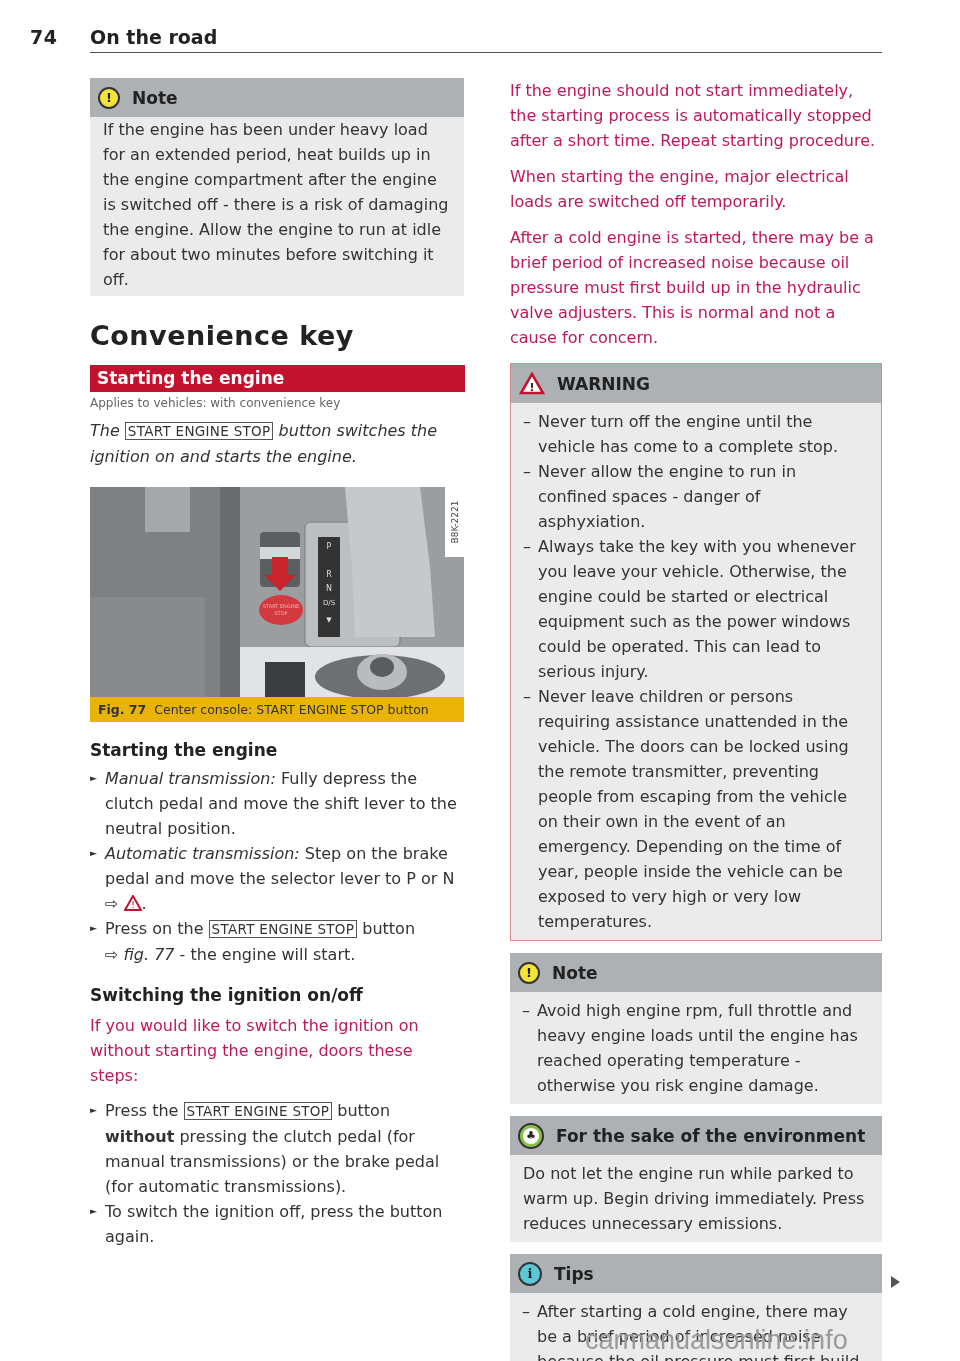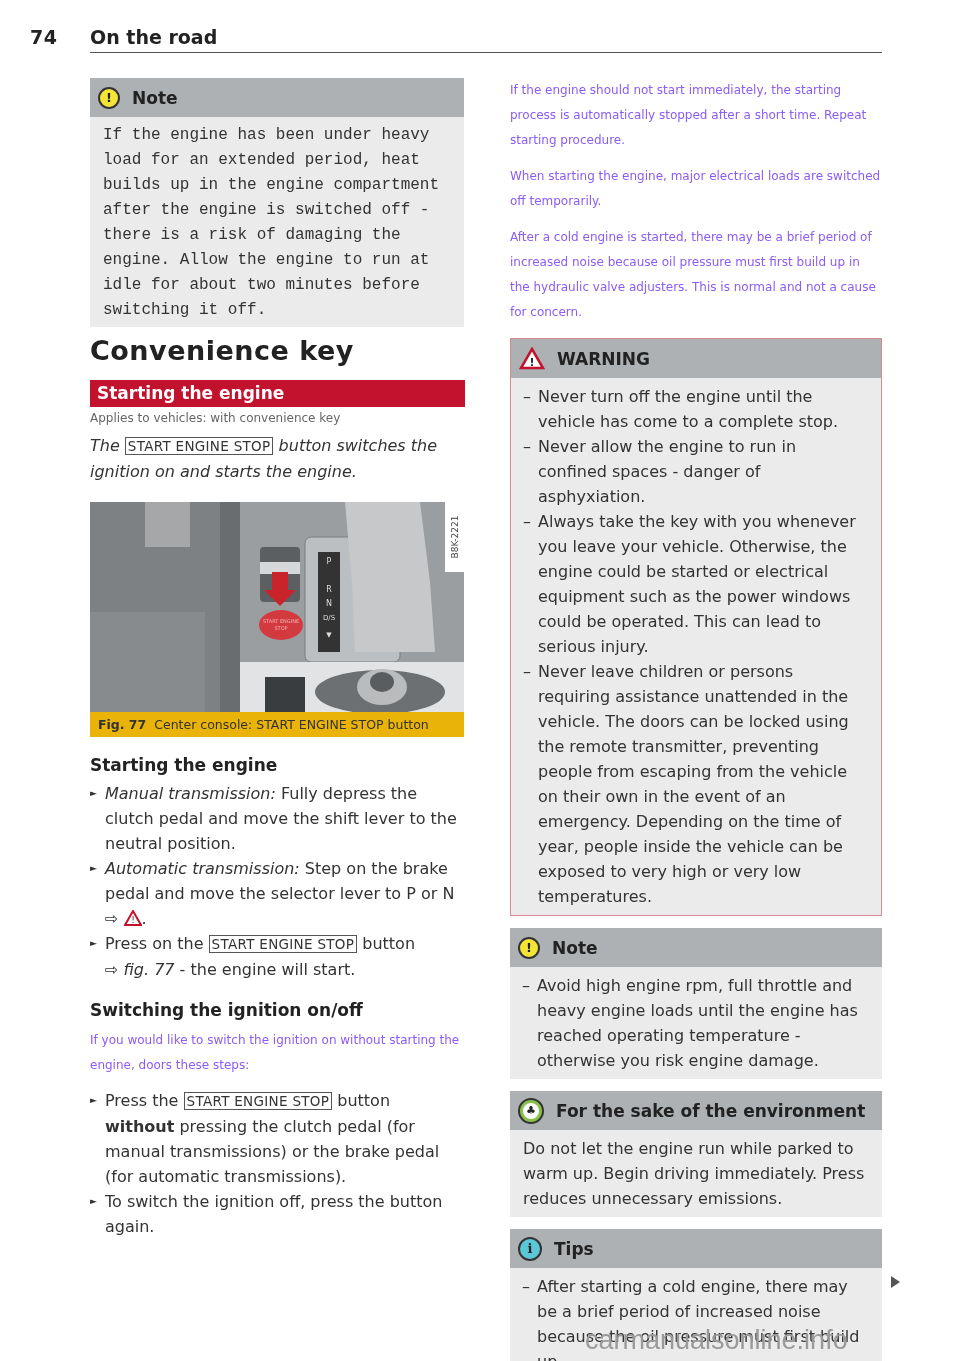--- a/index.html
+++ b/index.html
@@ -5,21 +5,21 @@
   html, body { margin:0; padding:0; background:#ffffff; }
   body { width:960px; height:1361px; position:relative; overflow:hidden;
          font-family:"DejaVu Sans", "Liberation Sans", sans-serif; color:#2b2b2b; }
   .page-header { position:absolute; left:90px; top:24px; width:792px; height:28px; border-bottom:1.5px solid #555; }
   .page-num { position:absolute; left:0; top:2px; font-size:19px; font-weight:bold; letter-spacing:0.5px; color:#222; left:-60px; }
   .chapter { position:absolute; left:0; top:2px; font-size:19px; font-weight:bold; color:#222; }
   .col { position:absolute; }
   .left { left:90px; width:375px; top:78px; }
   .right { left:510px; width:372px; top:78px; }
   p, li { margin:0; }
-  .txt { font-size:12px; line-height:25px; color:#8b5cf6; }
+  .txt { font-size:16px; line-height:25px; color:#be185d; }
   .box { background:#ebebeb; margin:0; }
   .box-head { background:#adb1b4; height:39px; display:flex; align-items:center; padding-left:8px; }
   .box-head .title { font-size:17px; font-weight:bold; color:#222; margin-left:12px; }
   .box-body { padding:6px 13px 6px 13px; font-size:16px; line-height:25px; color:#333; }
   .icon-note { width:22px; height:22px; border-radius:50%; background:#f3e437; border:2px solid #333; box-sizing:border-box; display:flex; align-items:center; justify-content:center; font-weight:bold; font-size:13px; color:#222; }
   .icon-env { width:26px; height:26px; border-radius:50%; background:#88c04a; border:2px solid #333; box-sizing:border-box; display:flex; align-items:center; justify-content:center; }
   .icon-env .inner { width:16px; height:16px; border-radius:50%; background:#fff; display:flex; align-items:center; justify-content:center; font-size:11px; color:#222; }
   .icon-tips { width:24px; height:24px; border-radius:50%; background:#5bc6d6; border:2px solid #333; box-sizing:border-box; display:flex; align-items:center; justify-content:center; font-weight:bold; font-size:13px; color:#222; font-family:"DejaVu Serif", serif; }
   .warn-box { border:1.5px solid #d98a90; background:#ebebeb; }
   .dash-list { list-style:none; padding:0; margin:0; }
@@ -46,24 +46,24 @@
   <span class="page-num">74</span>
   <span class="chapter">On the road</span>
 </div>
 
 <div class="col left">
   <div class="box" style="width:374px;">
     <div class="box-head">
       <span class="icon-note">!</span>
       <span class="title">Note</span>
     </div>
-    <div class="box-body" style="padding-top:6px;padding-bottom:4px;font-family:Liberation Mono, monospace;">If the engine has been under heavy load for an extended period, heat builds up in the engine compartment after the engine is switched off - there is a risk of damaging the engine. Allow the engine to run at idle for about two minutes before switching it off.</div>
+    <div class="box-body" style="padding-top:0;padding-bottom:4px;">If the engine has been under heavy load for an extended period, heat builds up in the engine compartment after the engine is switched off - there is a risk of damaging the engine. Allow the engine to run at idle for about two minutes before switching it off.</div>
   </div>
 
-  <div class="h1" style="margin-top:8px;">Convenience key</div>
+  <div class="h1" style="margin-top:24px;">Convenience key</div>
   <div class="redbar" style="margin-top:14px;">Starting the engine</div>
   <div class="applies">Applies to vehicles: with convenience key</div>
   <div class="intro">
     <span>The</span>
     <span class="kbd">START ENGINE STOP</span>
     <span>button switches the ignition on and starts the engine.</span>
   </div>
 
   <div class="figure">
     <svg width="374" height="210" viewBox="0 0 374 210">

